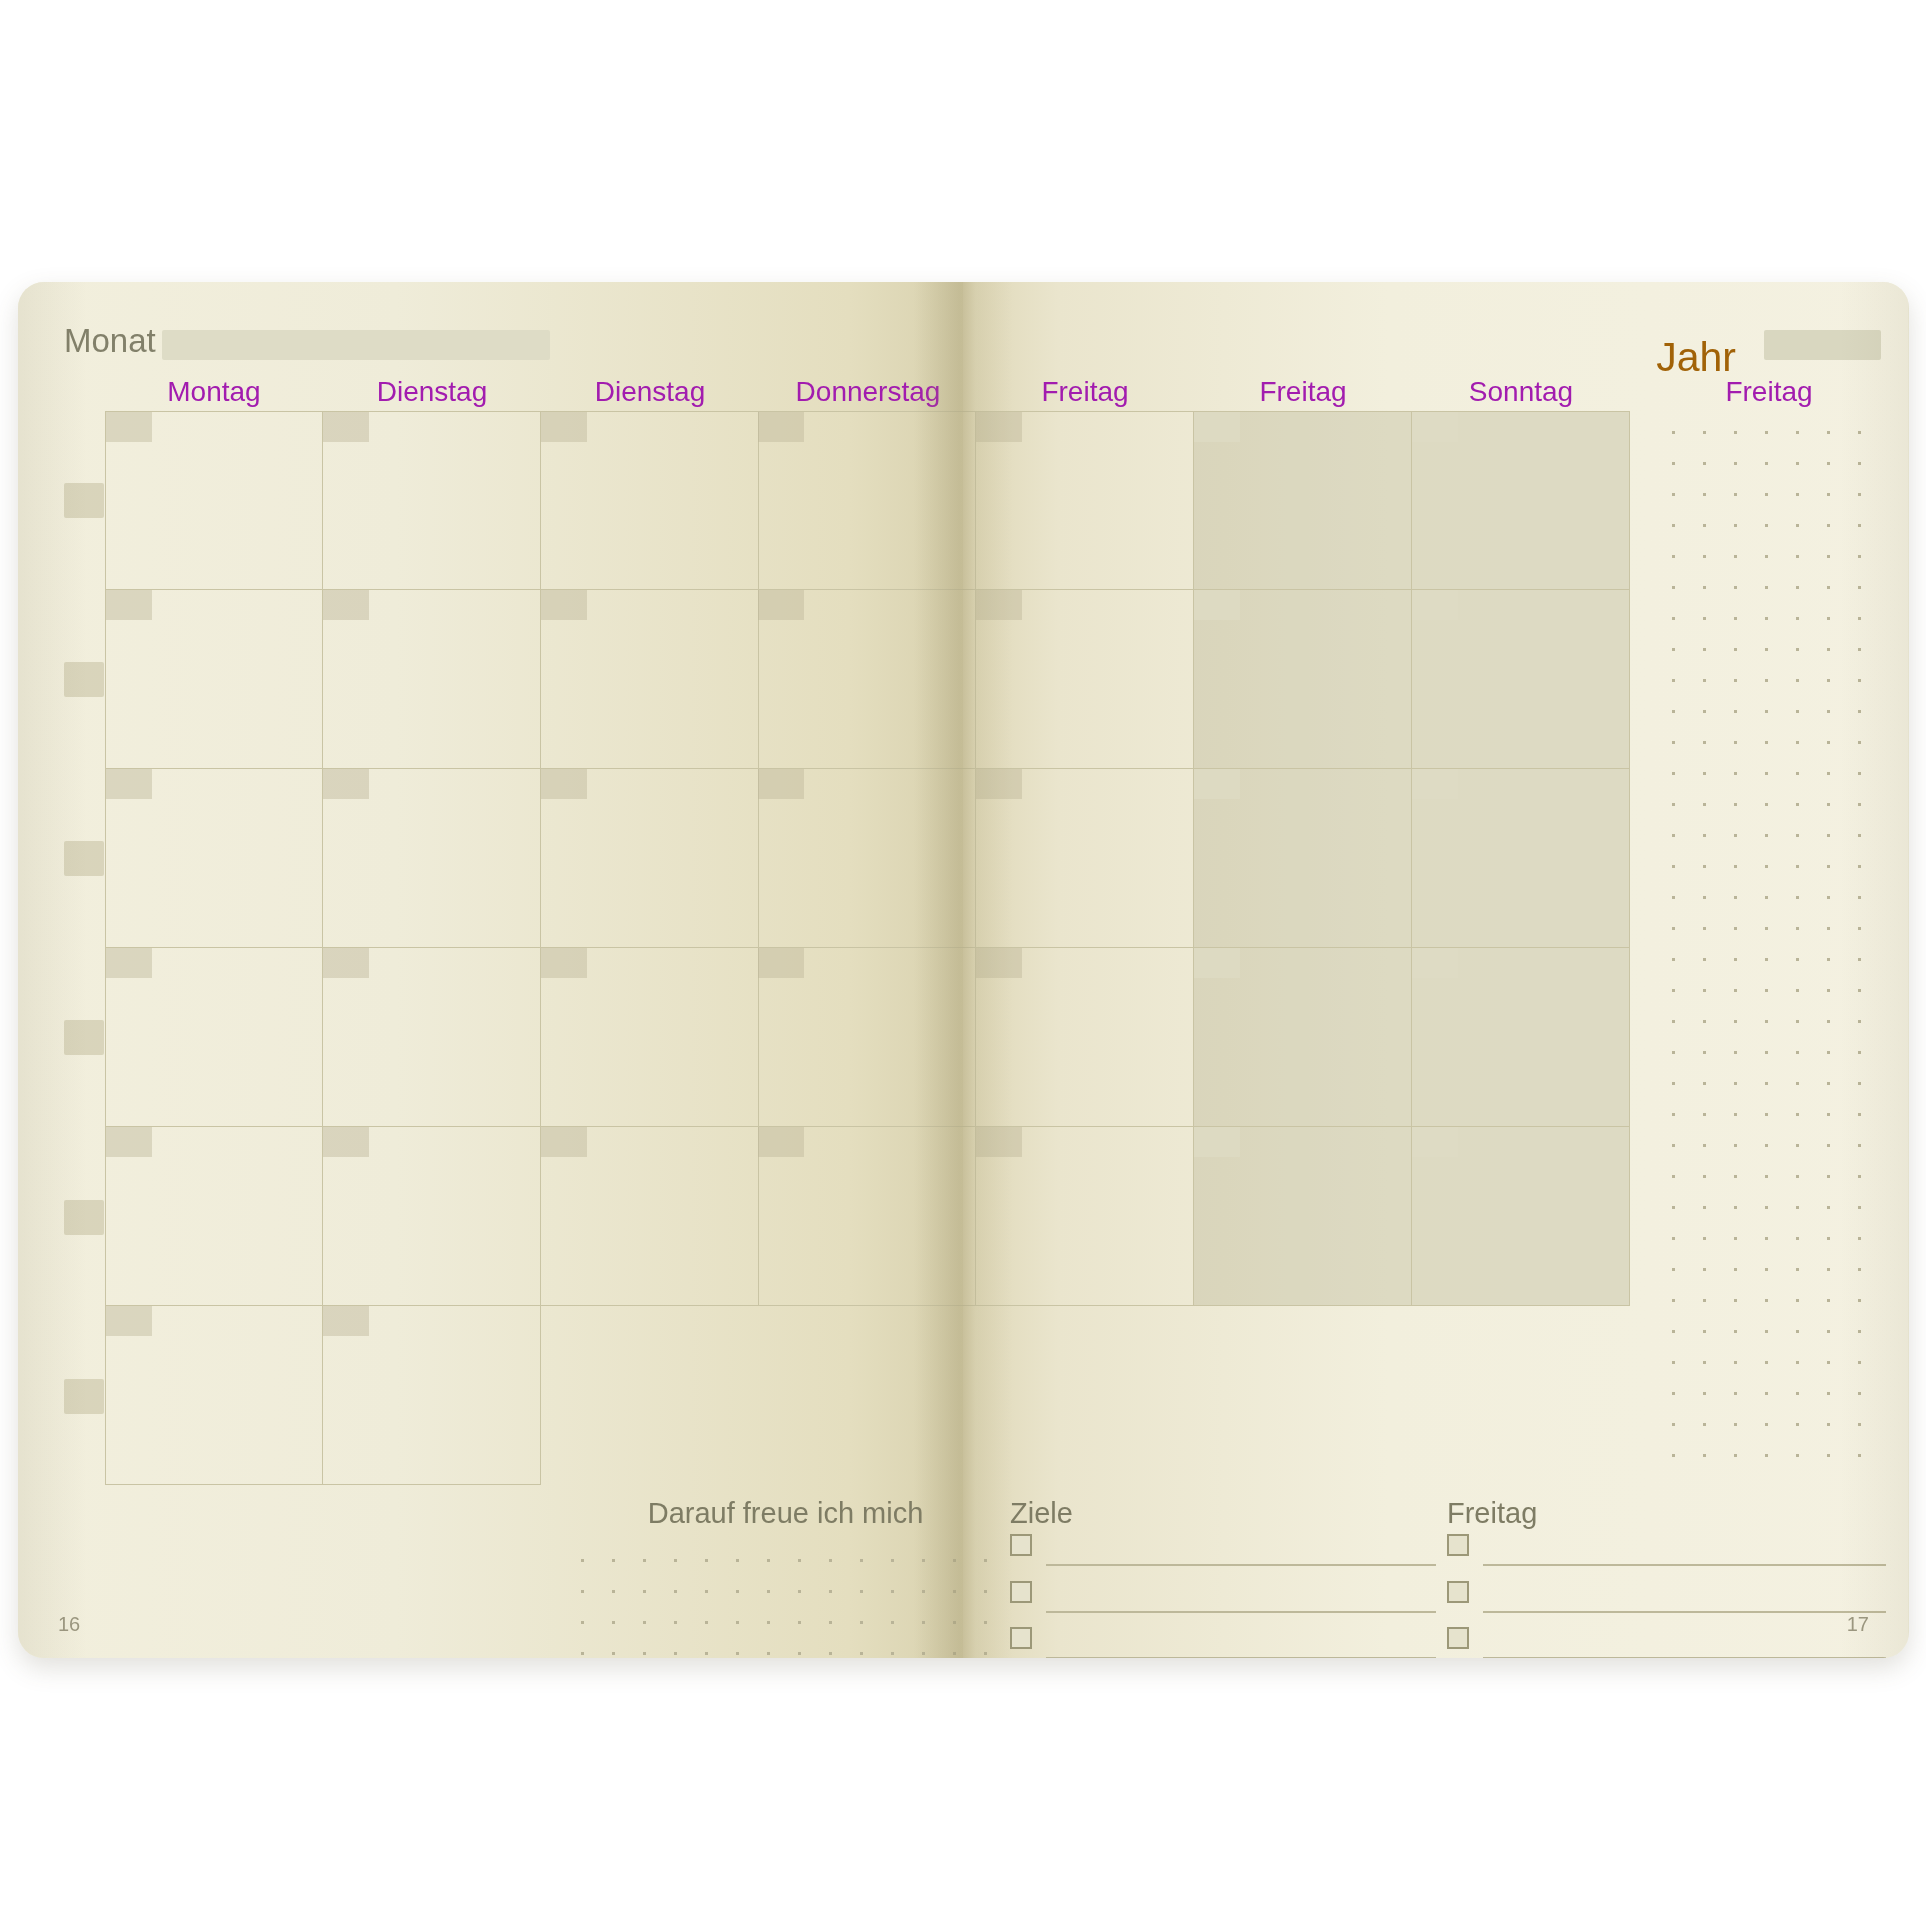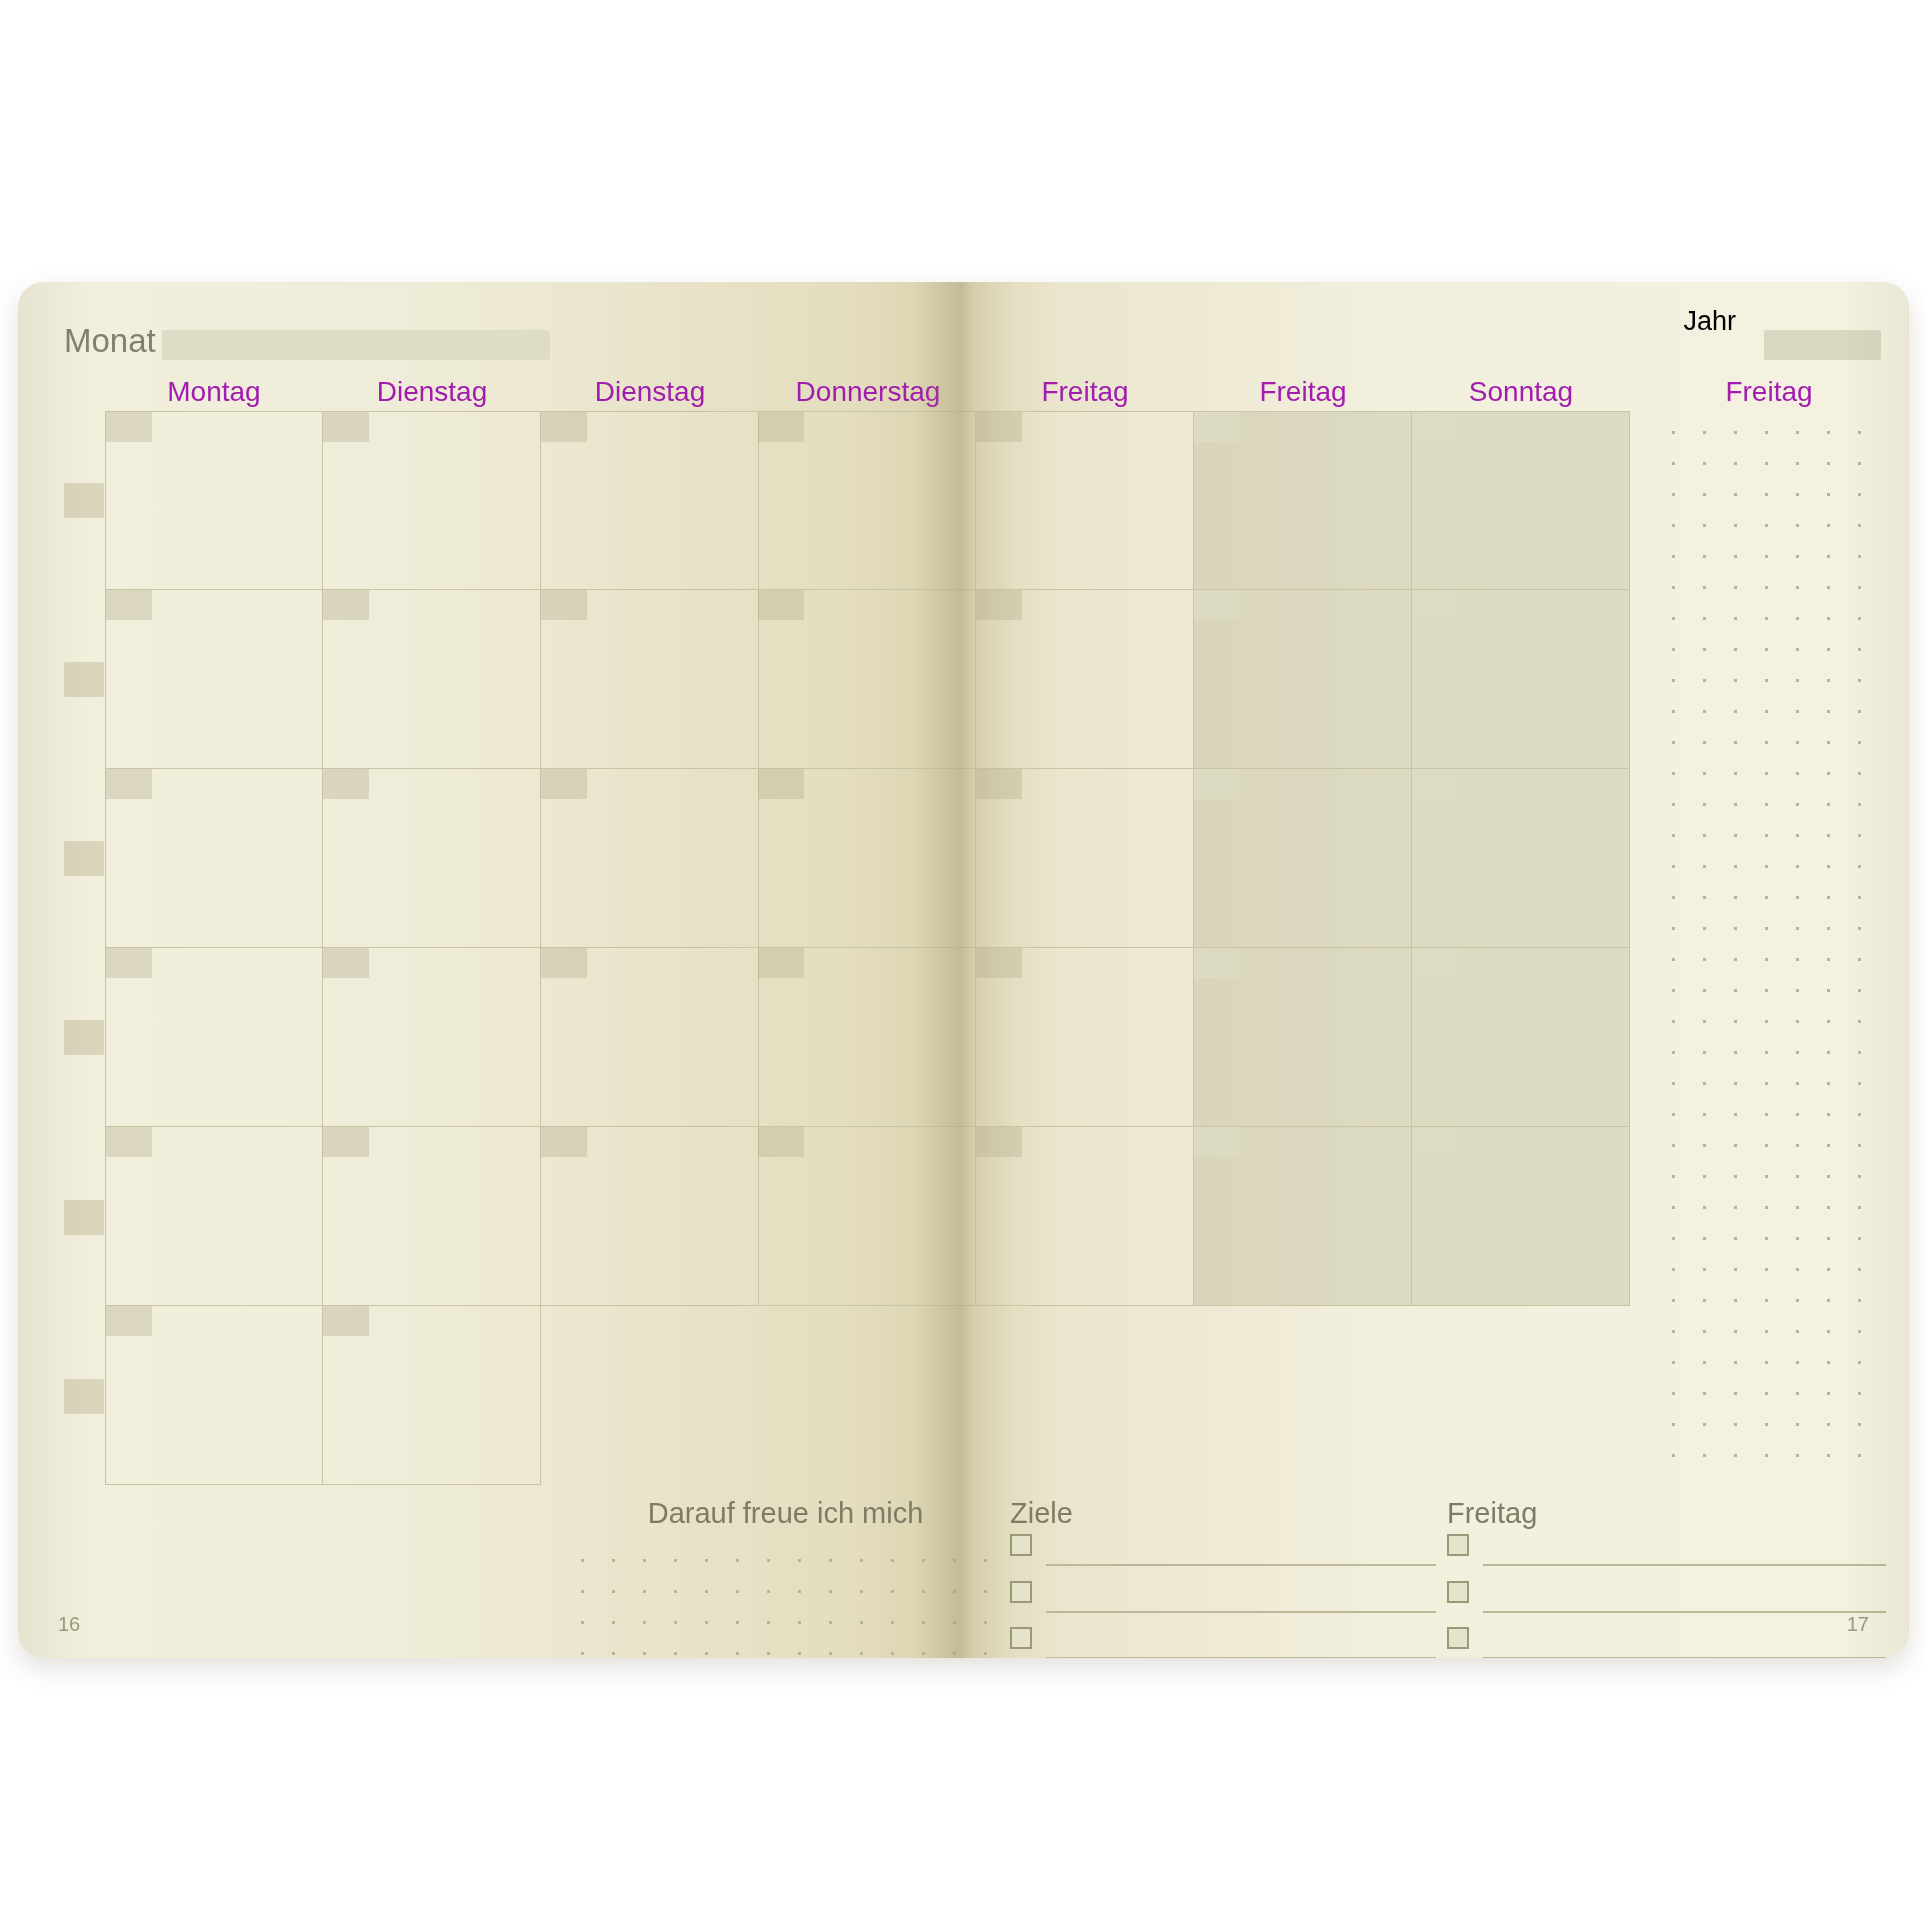--- a/index.html
+++ b/index.html
@@ -79,23 +79,23 @@
     left: 144px;
     top: 48px;
     width: 388px;
     height: 30px;
     background: #dedcc6;
     border-radius: 2px;
   }
   .jahr-label {
     position: absolute;
     right: 173px;
-    top: 24px;
-    font-size: 27px;
-    color: #000000;
+    top: 52px;
+    font-size: 41px;
+    color: #a16207;
   }
   .jahr-blank {
     position: absolute;
     right: 28px;
     top: 48px;
     width: 117px;
     height: 30px;
     background: #d9d7c0;
     border-radius: 2px;
   }

